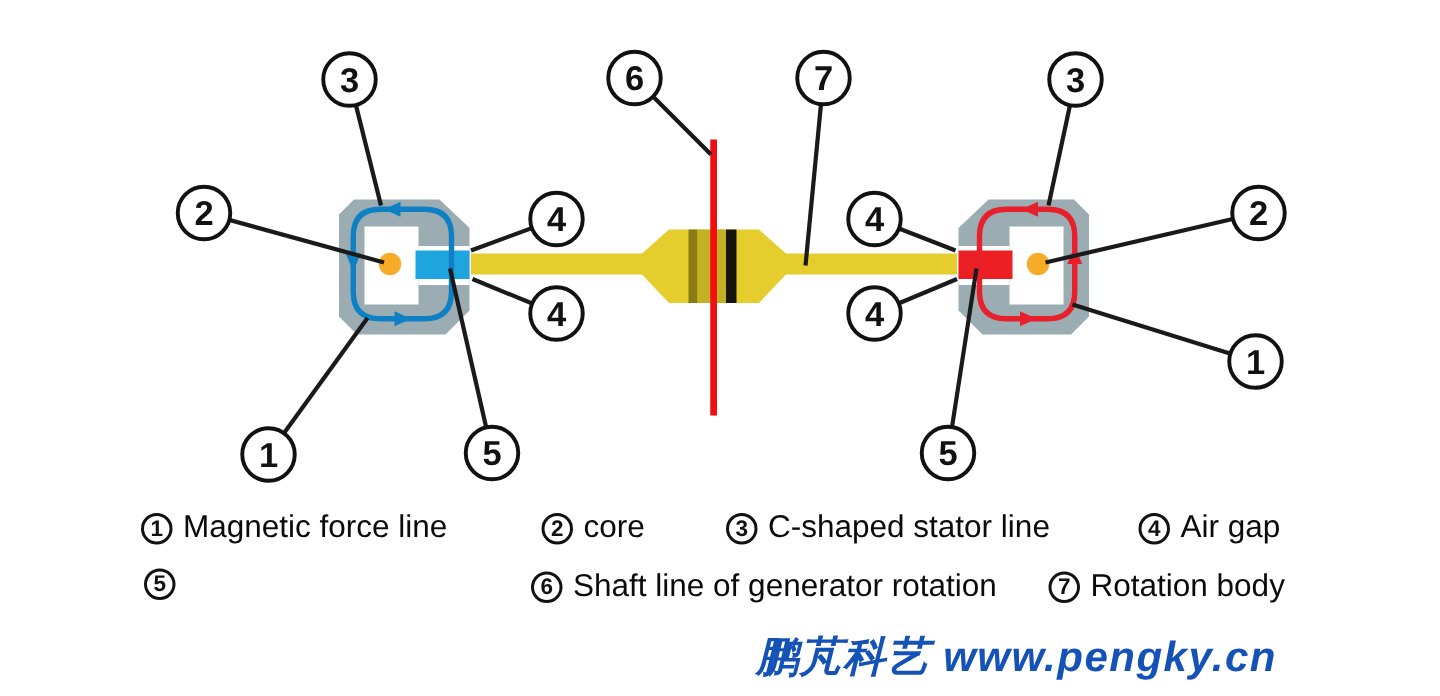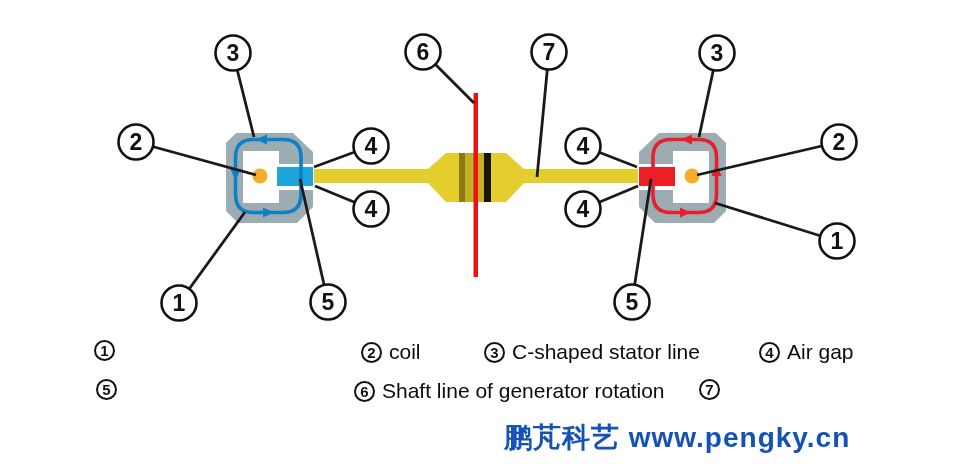--- a/index.html
+++ b/index.html
@@ -18,21 +18,21 @@
   }
   .legend-circle{
     width:21px;height:21px;border:2px solid #111;border-radius:50%;
     display:flex;align-items:center;justify-content:center;
     font-size:15px;font-weight:bold;color:#111;flex:0 0 auto;
     box-sizing:border-box;line-height:1;
   }
   .legend-label{font-size:21px;color:#0b0b0b;}
   #footer{
     position:absolute;left:504px;top:419px;
-    font-size:28px;font-weight:bold;
+    font-size:28px;font-weight:bold;font-style:italic;
     color:#1552B8;letter-spacing:1px;white-space:nowrap;
   }
 </style>
 </head>
 <body>
 
 <svg id="diagram" width="960" height="340" viewBox="0 0 960 340">
 
   <rect x="314" y="169" width="116" height="14" fill="#E5CD2E"></rect>
   <rect x="522" y="169" width="116" height="14" fill="#E5CD2E"></rect>
@@ -113,37 +113,39 @@
     <text x="583" y="217" text-anchor="middle" class="callout-num">4</text>
     <circle cx="837" cy="241" r="17.5" fill="#fff" stroke="#111" stroke-width="2.6"></circle>
     <text x="837" y="249" text-anchor="middle" class="callout-num">1</text>
     <circle cx="632" cy="302" r="17.5" fill="#fff" stroke="#111" stroke-width="2.6"></circle>
     <text x="632" y="310" text-anchor="middle" class="callout-num">5</text>
   </g>
 </svg>
 
 <div class="legend-item" style="left:94px;top:340px;">
   <span class="legend-circle">1</span>
+  <span class="legend-label">Magnetic force line</span>
 </div>
 <div class="legend-item" style="left:361px;top:340px;">
   <span class="legend-circle">2</span>
-  <span class="legend-label">coil</span>
+  <span class="legend-label">core</span>
 </div>
 <div class="legend-item" style="left:484px;top:340px;">
   <span class="legend-circle">3</span>
   <span class="legend-label">C-shaped stator line</span>
 </div>
 <div class="legend-item" style="left:759px;top:340px;">
   <span class="legend-circle">4</span>
   <span class="legend-label">Air gap</span>
 </div>
 <div class="legend-item" style="left:96px;top:379px;">
   <span class="legend-circle">5</span>
 </div>
 <div class="legend-item" style="left:354px;top:379px;">
   <span class="legend-circle">6</span>
   <span class="legend-label">Shaft line of generator rotation</span>
 </div>
 <div class="legend-item" style="left:699px;top:379px;">
   <span class="legend-circle">7</span>
+  <span class="legend-label">Rotation body</span>
 </div>
 
 <div id="footer">鹏芃科艺 www.pengky.cn</div>
 
 </body></html>

